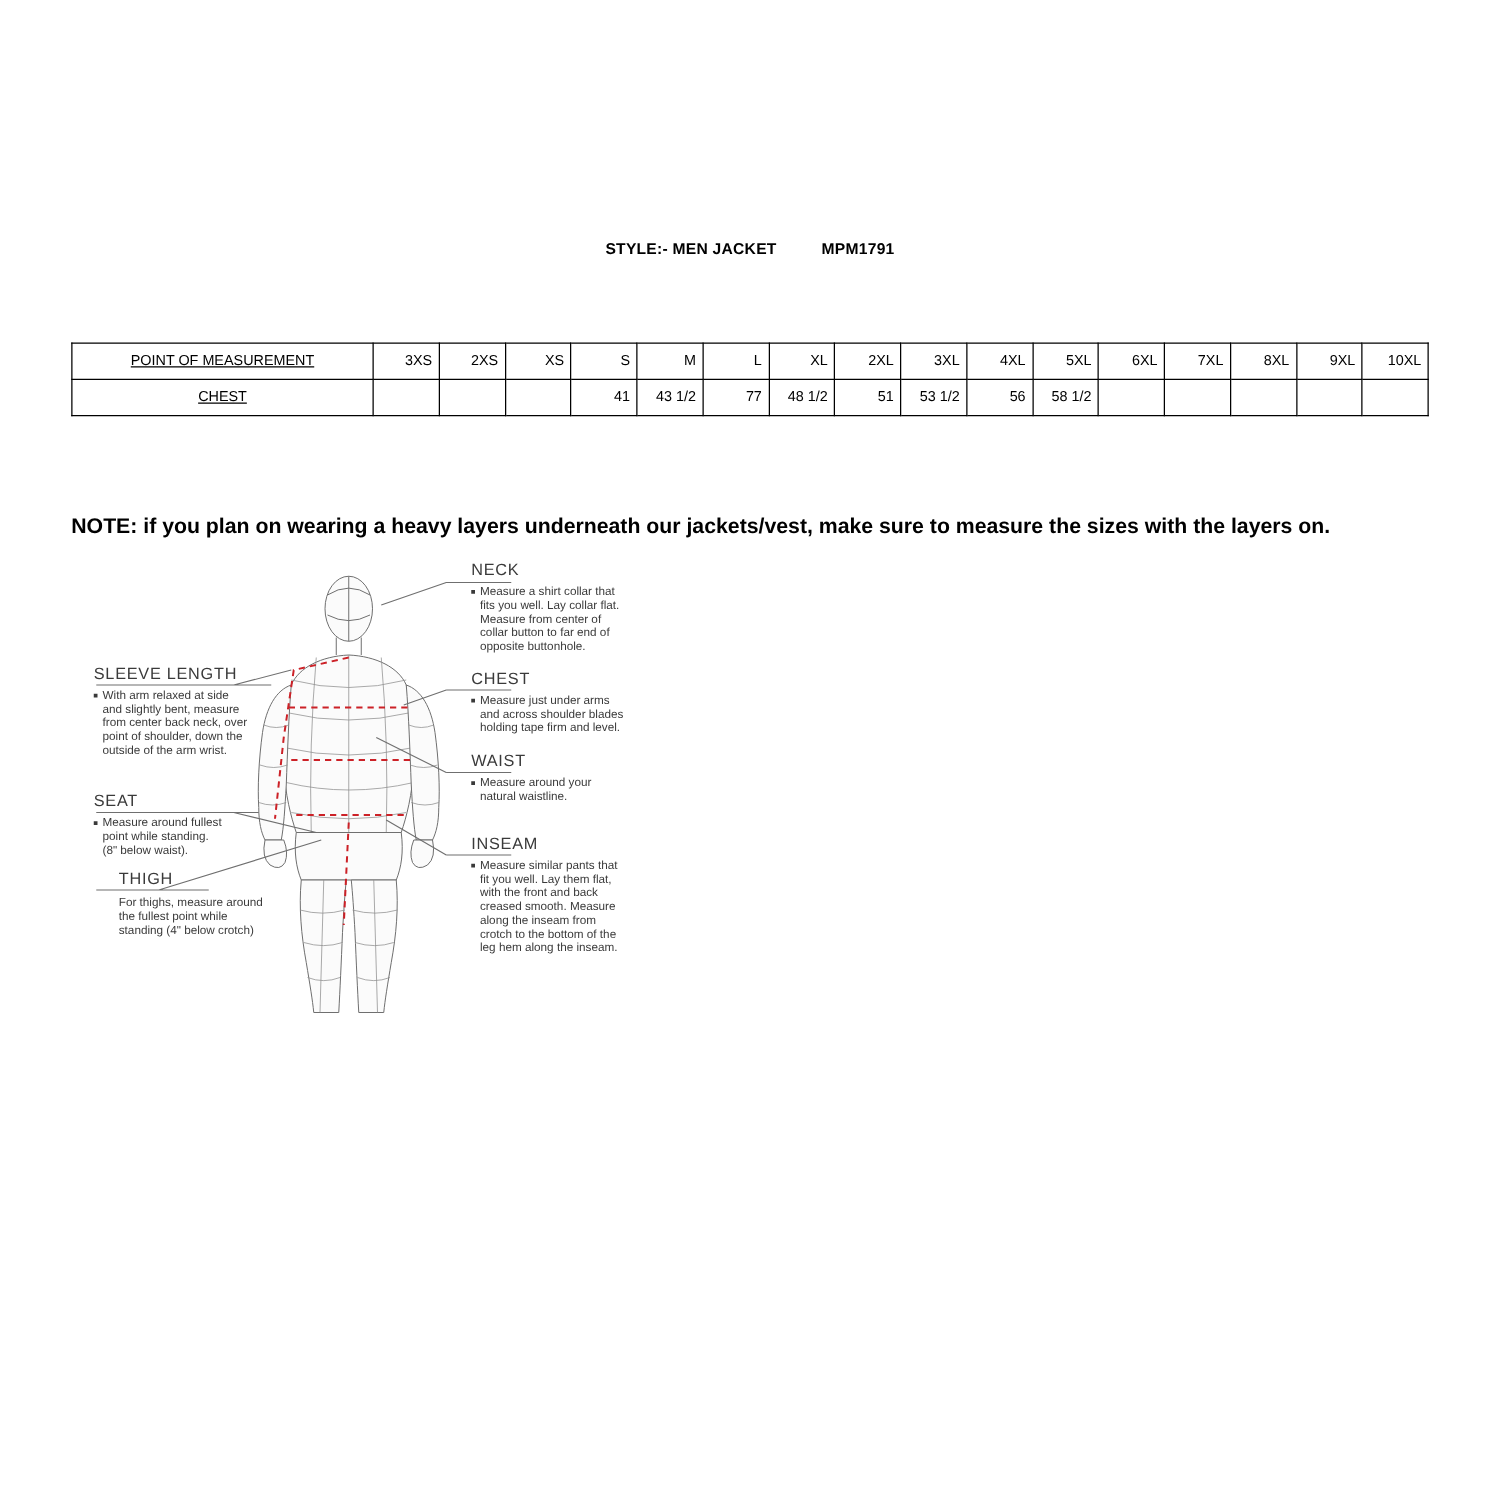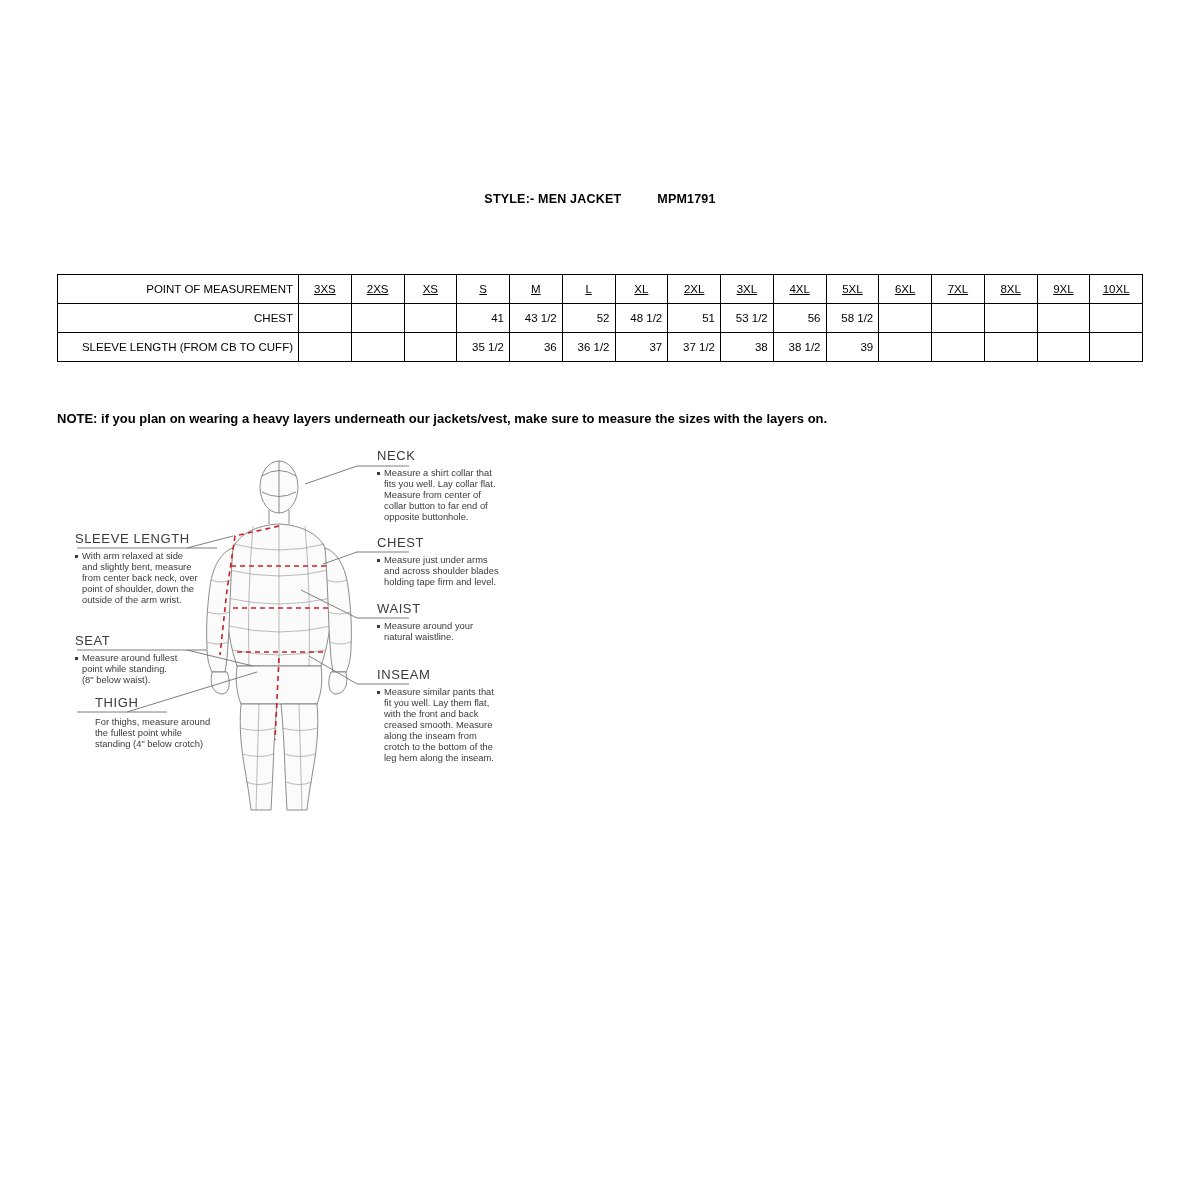--- a/index.html
+++ b/index.html
@@ -46,35 +46,35 @@
     height: 28px;
     font-size: 11.5px;
     font-weight: normal;
     padding: 0 5px;
     text-align: left;
     vertical-align: middle;
     background: #ffffff;
   }
   .size-table th.row-head, .size-table td.row-head {
     width: 230px;
-    text-align: right;
-  }
-  .size-table th.size-col, .size-table td.size-col {
     text-align: center;
     text-decoration: underline;
+  }
+  .size-table th.size-col, .size-table td.size-col {
+    text-align: right;
   }
   .size-table td.val {
     text-align: right;
     padding-left: 6px;
   }
   .note {
     position: absolute;
     left: 57px;
     top: 411px;
-    font-size: 13px;
+    font-size: 17px;
     font-weight: bold;
     color: #000000;
   }
 
   .figure {
     position: absolute;
     left: 57px;
     top: 440px;
     width: 500px;
     height: 375px;
@@ -126,45 +126,26 @@
       </tr>
     </thead>
     <tbody>
       <tr>
         <td class="row-head">CHEST</td>
         <td class="val"></td>
         <td class="val"></td>
         <td class="val"></td>
         <td class="val">41</td>
         <td class="val">43 1/2</td>
-        <td class="val">52</td>
+        <td class="val">77</td>
         <td class="val">48 1/2</td>
         <td class="val">51</td>
         <td class="val">53 1/2</td>
         <td class="val">56</td>
         <td class="val">58 1/2</td>
-        <td class="val"></td>
-        <td class="val"></td>
-        <td class="val"></td>
-        <td class="val"></td>
-        <td class="val"></td>
-      </tr>
-      <tr>
-        <td class="row-head">SLEEVE LENGTH (FROM CB TO CUFF)</td>
-        <td class="val"></td>
-        <td class="val"></td>
-        <td class="val"></td>
-        <td class="val">35 1/2</td>
-        <td class="val">36</td>
-        <td class="val">36 1/2</td>
-        <td class="val">37</td>
-        <td class="val">37 1/2</td>
-        <td class="val">38</td>
-        <td class="val">38 1/2</td>
-        <td class="val">39</td>
         <td class="val"></td>
         <td class="val"></td>
         <td class="val"></td>
         <td class="val"></td>
         <td class="val"></td>
       </tr>
     </tbody>
   </table>
 
   <div class="note">NOTE: if you plan on wearing a heavy layers underneath our jackets/vest, make sure to measure the sizes with the layers on.</div>

